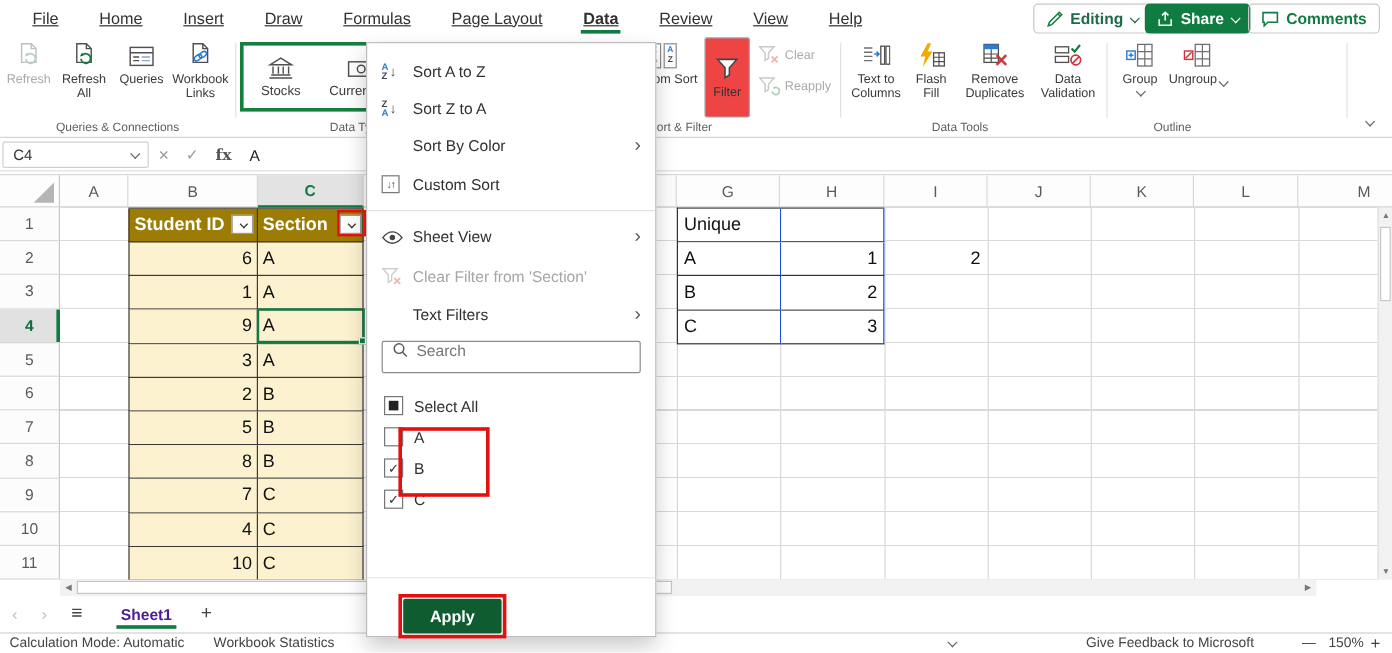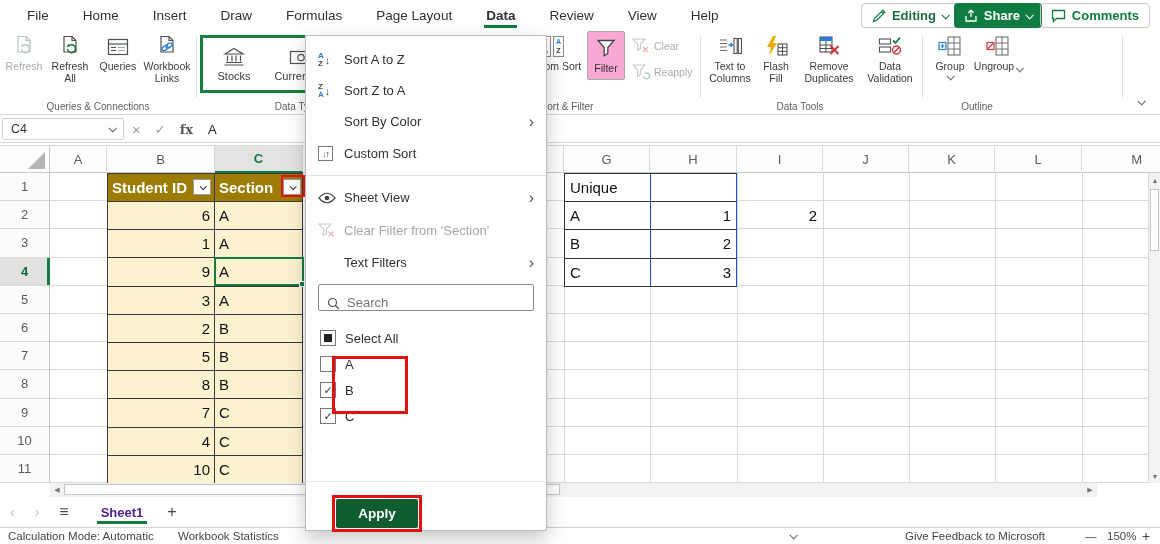--- a/index.html
+++ b/index.html
@@ -1,40 +1,40 @@
 <!DOCTYPE html>
 <html><head>
 <meta charset="utf-8">
 <style>
   * { margin:0; padding:0; box-sizing:border-box; }
   body { font-family:"Liberation Sans","DejaVu Sans",sans-serif; background:#fff; }
   .app { position:relative; width:1160px; height:544px; background:#fff; overflow:hidden; font-size:13px; color:#323130; }
 
   
   .menubar { position:absolute; left:0; top:0; width:1160px; height:30px; background:#fff; display:flex; align-items:center; }
-  .menu-items { display:flex; align-items:center; padding-left:10px; height:100%; }
+  .menu-items { display:flex; align-items:center; padding-left:10px; height:100%;text-decoration:underline; }
   .menu-item { padding:0 17px; height:100%; display:flex; align-items:center; font-size:13.5px; color:#323130; position:relative; cursor:default; }
   .menu-item.active { font-weight:700; }
   .menu-item.active::after { content:""; position:absolute; left:15px; right:15px; bottom:2px; height:3px; background:#107C41; }
   .top-btn { position:absolute; top:3px; height:25px; display:flex; align-items:center; gap:6px; padding:0 10px; border-radius:4px; font-size:13px; }
   .btn-editing { right:201px; border:1px solid #c8c8c8; color:#1e6b46; font-weight:600; }
   .btn-share { right:118px; background:#107C41; color:#fff; font-weight:600; }
   .btn-comments { right:10px; border:1px solid #c8c8c8; color:#107C41; font-weight:600; }
   .chev { display:inline-block; width:6px; height:6px; border-right:1.5px solid currentColor; border-bottom:1.5px solid currentColor; transform:rotate(45deg) translateY(-1px); }
 
   
   .ribbon { position:absolute; left:0; top:30px; width:1160px; height:85px; background:#fff; border-bottom:1px solid #d6d6d6; }
   .rbtn { position:absolute; top:3px; display:flex; flex-direction:column; align-items:center; justify-content:flex-start; gap:3px; font-size:10.5px; color:#3b3b3b; text-align:center; line-height:1.15; }
   .rbtn .ric { height:24px; display:flex; align-items:flex-end; }
   .rbtn.disabled { color:#ababab; }
   .rsep { position:absolute; top:6px; width:1px; height:62px; background:#e1e1e1; }
   .rgroup-label { position:absolute; top:71px; font-size:10px; color:#5f5f5f; text-align:center; }
   .gallery { position:absolute; left:200px; top:5px; width:140px; height:58px; border:3px solid #15803d; background:#fff; display:flex; }
   .gal-item { display:flex; flex-direction:column; align-items:center; justify-content:center; gap:2px; font-size:11px; color:#3b3b3b; }
-  .filter-btn-ribbon { position:absolute; left:587px; top:1px; width:38px; height:49px; background:#f9a8d4; border:1px solid #a9a9a9; border-radius:2px; display:flex; flex-direction:column; align-items:center; justify-content:center; gap:4px; font-size:10.5px; color:#333; }
+  .filter-btn-ribbon { position:absolute; left:587px; top:1px; width:38px; height:67px; background:#ef4444; border:1px solid #a9a9a9; border-radius:2px; display:flex; flex-direction:column; align-items:center; justify-content:center; gap:4px; font-size:10.5px; color:#333; }
   .mini-btn { position:absolute; display:flex; align-items:center; gap:4px; font-size:10.5px; color:#ababab; }
   .ribbon-collapse { position:absolute; left:1138px; top:69px; color:#666; }
   .zaaz { display:flex; gap:2px; }
   .zbox { width:11px; height:21px; border:1px solid #8a8a8a; font-size:7px; line-height:1.35; text-align:center; font-weight:700; color:#444; background:#fff; }
   .zbox .blue { color:#2b7cd3; display:block; }
 
   
   .formulabar { position:absolute; left:0; top:115px; width:1160px; height:28px; background:#fff; border-bottom:1px solid #d6d6d6; display:flex; align-items:center; }
   .namebox { position:absolute; left:2px; top:3px; width:122px; height:22px; border:1px solid #d0d0d0; border-radius:2px; display:flex; align-items:center; padding:0 8px; font-size:12.5px; color:#333; }
   .namebox .chev { margin-left:auto; color:#666; }
@@ -101,21 +101,21 @@
   .fm-item .fm-ic { width:26px; display:flex; align-items:center; justify-content:flex-start; }
   .fm-item .fm-sub { margin-left:auto; font-size:16px; color:#555; line-height:1; }
   .fm-item.disabled { color:#a8a6a4; }
   .fm-sepline { height:1px; background:#e1e1e1; margin:5px 0; }
   .azicon { display:flex; align-items:center; gap:1px; }
   .azcol { display:flex; flex-direction:column; font-size:8px; font-weight:700; line-height:1; color:#444; }
   .azcol .blue { color:#2b7cd3; }
   .azarrow { font-size:11px; color:#444; }
   .csicon { width:15px; height:15px; border:1px solid #777; display:flex; align-items:center; justify-content:center; font-size:9px; letter-spacing:-1px; }
   .csicon .blue { color:#2b7cd3; }
-  .searchbox { margin:6px 12px 8px 12px; height:27px; border:1px solid #8a8a8a; border-radius:2px; display:flex; align-items:flex-end; padding:0 8px; gap:7px; }
+  .searchbox { margin:6px 12px 8px 12px; height:27px; border:1px solid #8a8a8a; border-radius:2px; display:flex; align-items:flex-start; padding:0 8px; gap:7px; }
   .searchbox input { border:none; outline:none; font-size:13px; color:#333; width:170px; font-family:inherit; background:transparent; }
   .searchbox input::placeholder { color:#767676; }
   .cbrow { height:26px; display:flex; align-items:center; padding-left:14px; gap:9px; font-size:13px; color:#323130; }
   .cbox { width:16px; height:16px; border:1px solid #767676; background:#fff; display:flex; align-items:center; justify-content:center; font-size:11px; color:#333; }
   .cbox .inner { width:8px; height:8px; background:#222; }
   .red-rect { position:absolute; border:3px solid #e40f0f; z-index:60; }
   .apply-btn { position:absolute; left:30px; top:463px; width:82px; height:29px; background:#0e5c2f; color:#fff; font-weight:700; font-size:13.5px; display:flex; align-items:center; justify-content:center; border-radius:2px; }
   .panel-footline { position:absolute; left:0; top:445px; width:240px; height:1px; background:#e8e8e8; }
 
   svg { display:block; }

